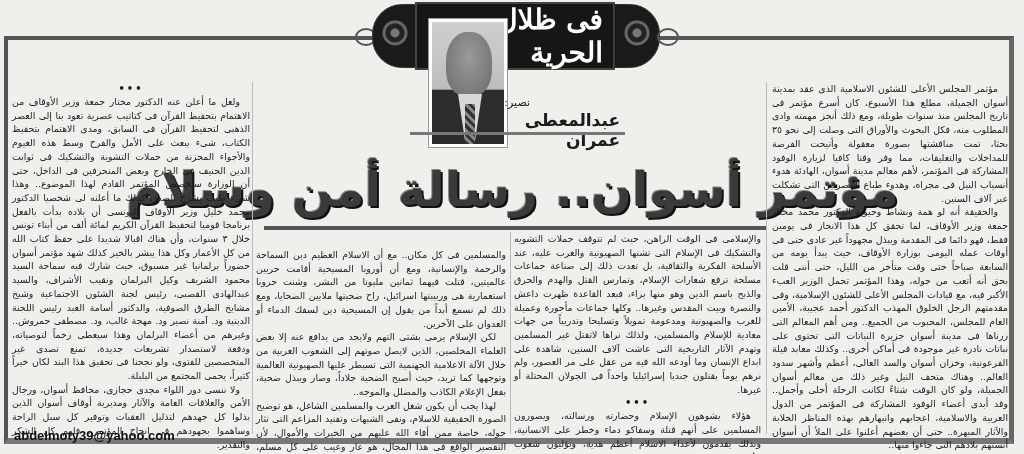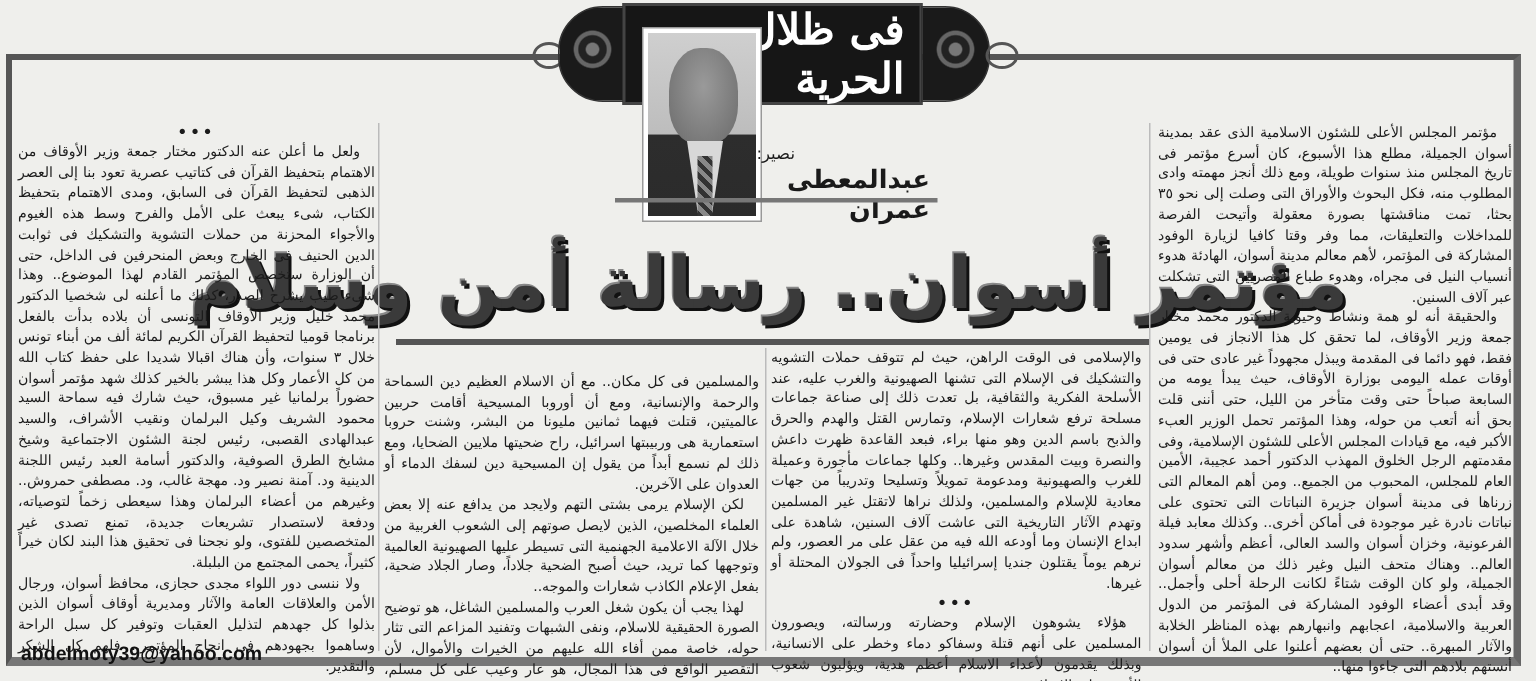--- a/index.html
+++ b/index.html
@@ -157,21 +157,21 @@
   <div class="col col2">
     <p class="noindent">والإسلامى فى الوقت الراهن، حيث لم تتوقف حملات التشويه والتشكيك فى الإسلام التى تشنها الصهيونية والغرب عليه، عند الأسلحة الفكرية والثقافية، بل تعدت ذلك إلى صناعة جماعات مسلحة ترفع شعارات الإسلام، وتمارس القتل والهدم والحرق والذبح باسم الدين وهو منها براء، فبعد القاعدة ظهرت داعش والنصرة وبيت المقدس وغيرها.. وكلها جماعات مأجورة وعميلة للغرب والصهيونية ومدعومة تمويلاً وتسليحا وتدريباً من جهات معادية للإسلام والمسلمين، ولذلك نراها لاتقتل غير المسلمين وتهدم الآثار التاريخية التى عاشت آلاف السنين، شاهدة على ابداع الإنسان وما أودعه الله فيه من عقل على مر العصور، ولم نرهم يوماً يقتلون جنديا إسرائيليا واحداً فى الجولان المحتلة أو غيرها.</p>
     <div class="dots">•••</div>
     <p>هؤلاء يشوهون الإسلام وحضارته ورسالته، ويصورون المسلمين على أنهم قتلة وسفاكو دماء وخطر على الانسانية، وبذلك يقدمون لأعداء الاسلام أعظم هدية، ويؤلبون شعوب الأرض على الاسلام</p>
   </div>
 
   <div class="col-divider" style="left:510px;top:232px;height:202px;"></div>
 
   <div class="col col3">
     <p class="noindent">والمسلمين فى كل مكان.. مع أن الاسلام العظيم دين السماحة والرحمة والإنسانية، ومع أن أوروبا المسيحية أقامت حربين عالميتين، قتلت فيهما ثمانين مليونا من البشر، وشنت حروبا استعمارية هى وربيبتها اسرائيل، راح ضحيتها ملايين الضحايا، ومع ذلك لم نسمع أبداً من يقول إن المسيحية دين لسفك الدماء أو العدوان على الآخرين.</p>
-    <p>لكن الإسلام يرمى بشتى التهم ولايجد من يدافع عنه إلا بعض العلماء المخلصين، الذين لايصل صوتهم إلى الشعوب الغربية من خلال الآلة الاعلامية الجهنمية التى تسيطر عليها الصهيونية العالمية وتوجهها كما تريد، حيث أصبح الضحية جلاداً، وصار الجلاد ضحية، بفعل الإعلام الكاذب شعارات والموجه..</p>
+    <p>لكن الإسلام يرمى بشتى التهم ولايجد من يدافع عنه إلا بعض العلماء المخلصين، الذين لايصل صوتهم إلى الشعوب الغربية من خلال الآلة الاعلامية الجهنمية التى تسيطر عليها الصهيونية العالمية وتوجهها كما تريد، حيث أصبح الضحية جلاداً، وصار ويبذل ضحية، بفعل الإعلام الكاذب والمضلل والموجه..</p>
     <p>لهذا يجب أن يكون شغل العرب والمسلمين الشاغل، هو توضيح الصورة الحقيقية للاسلام، ونفى الشبهات وتفنيد المزاعم التى تثار حوله، خاصة ممن أفاء الله عليهم من الخيرات والأموال، لأن التقصير الواقع فى هذا المجال، هو عار وعيب على كل مسلم، وتقصير مرفوض سيحاسبنا الله عليه.. فلعل هذا المؤتمر وأمثاله،</p>
   </div>
 
   <div class="col-divider" style="left:252px;top:82px;height:352px;"></div>
 
   <div class="col col4">
     <div class="dots">•••</div>
     <p>ولعل ما أعلن عنه الدكتور مختار جمعة وزير الأوقاف من الاهتمام بتحفيظ القرآن فى كتاتيب عصرية تعود بنا إلى العصر الذهبى لتحفيظ القرآن فى السابق، ومدى الاهتمام بتحفيظ الكتاب، شىء يبعث على الأمل والفرح وسط هذه الغيوم والأجواء المحزنة من حملات التشوية والتشكيك فى ثوابت الدين الحنيف فى الخارج وبعض المنحرفين فى الداخل، حتى أن الوزارة ستخصص المؤتمر القادم لهذا الموضوع.. وهذا شىء طيب يشرح الصدر، كذلك ما أعلنه لى شخصيا الدكتور محمد خليل وزير الأوقاف التونسى أن بلاده بدأت بالفعل برنامجا قوميا لتحفيظ القرآن الكريم لمائة ألف من أبناء تونس خلال ٣ سنوات، وأن هناك اقبالا شديدا على حفظ كتاب الله من كل الأعمار وكل هذا يبشر بالخير كذلك شهد مؤتمر أسوان حضوراً برلمانيا غير مسبوق، حيث شارك فيه سماحة السيد محمود الشريف وكيل البرلمان ونقيب الأشراف، والسيد عبدالهادى القصبى، رئيس لجنة الشئون الاجتماعية وشيخ مشايخ الطرق الصوفية، والدكتور أسامة العبد رئيس اللجنة الدينية ود. آمنة نصير ود. مهجة غالب، ود. مصطفى حمروش.. وغيرهم من أعضاء البرلمان وهذا سيعطى زخماً لتوصياته، ودفعة لاستصدار تشريعات جديدة، تمنع تصدى غير المتخصصين للفتوى، ولو نجحنا فى تحقيق هذا البند لكان خيراً كثيراً، يحمى المجتمع من البلبلة.</p>
     <p>ولا ننسى دور اللواء مجدى حجازى، محافظ أسوان، ورجال الأمن والعلاقات العامة والآثار ومديرية أوقاف أسوان الذين بذلوا كل جهدهم لتذليل العقبات وتوفير كل سبل الراحة وساهموا بجهودهم فى انجاح المؤتمر.. فلهم كل الشكر والتقدير.</p>
   </div>

